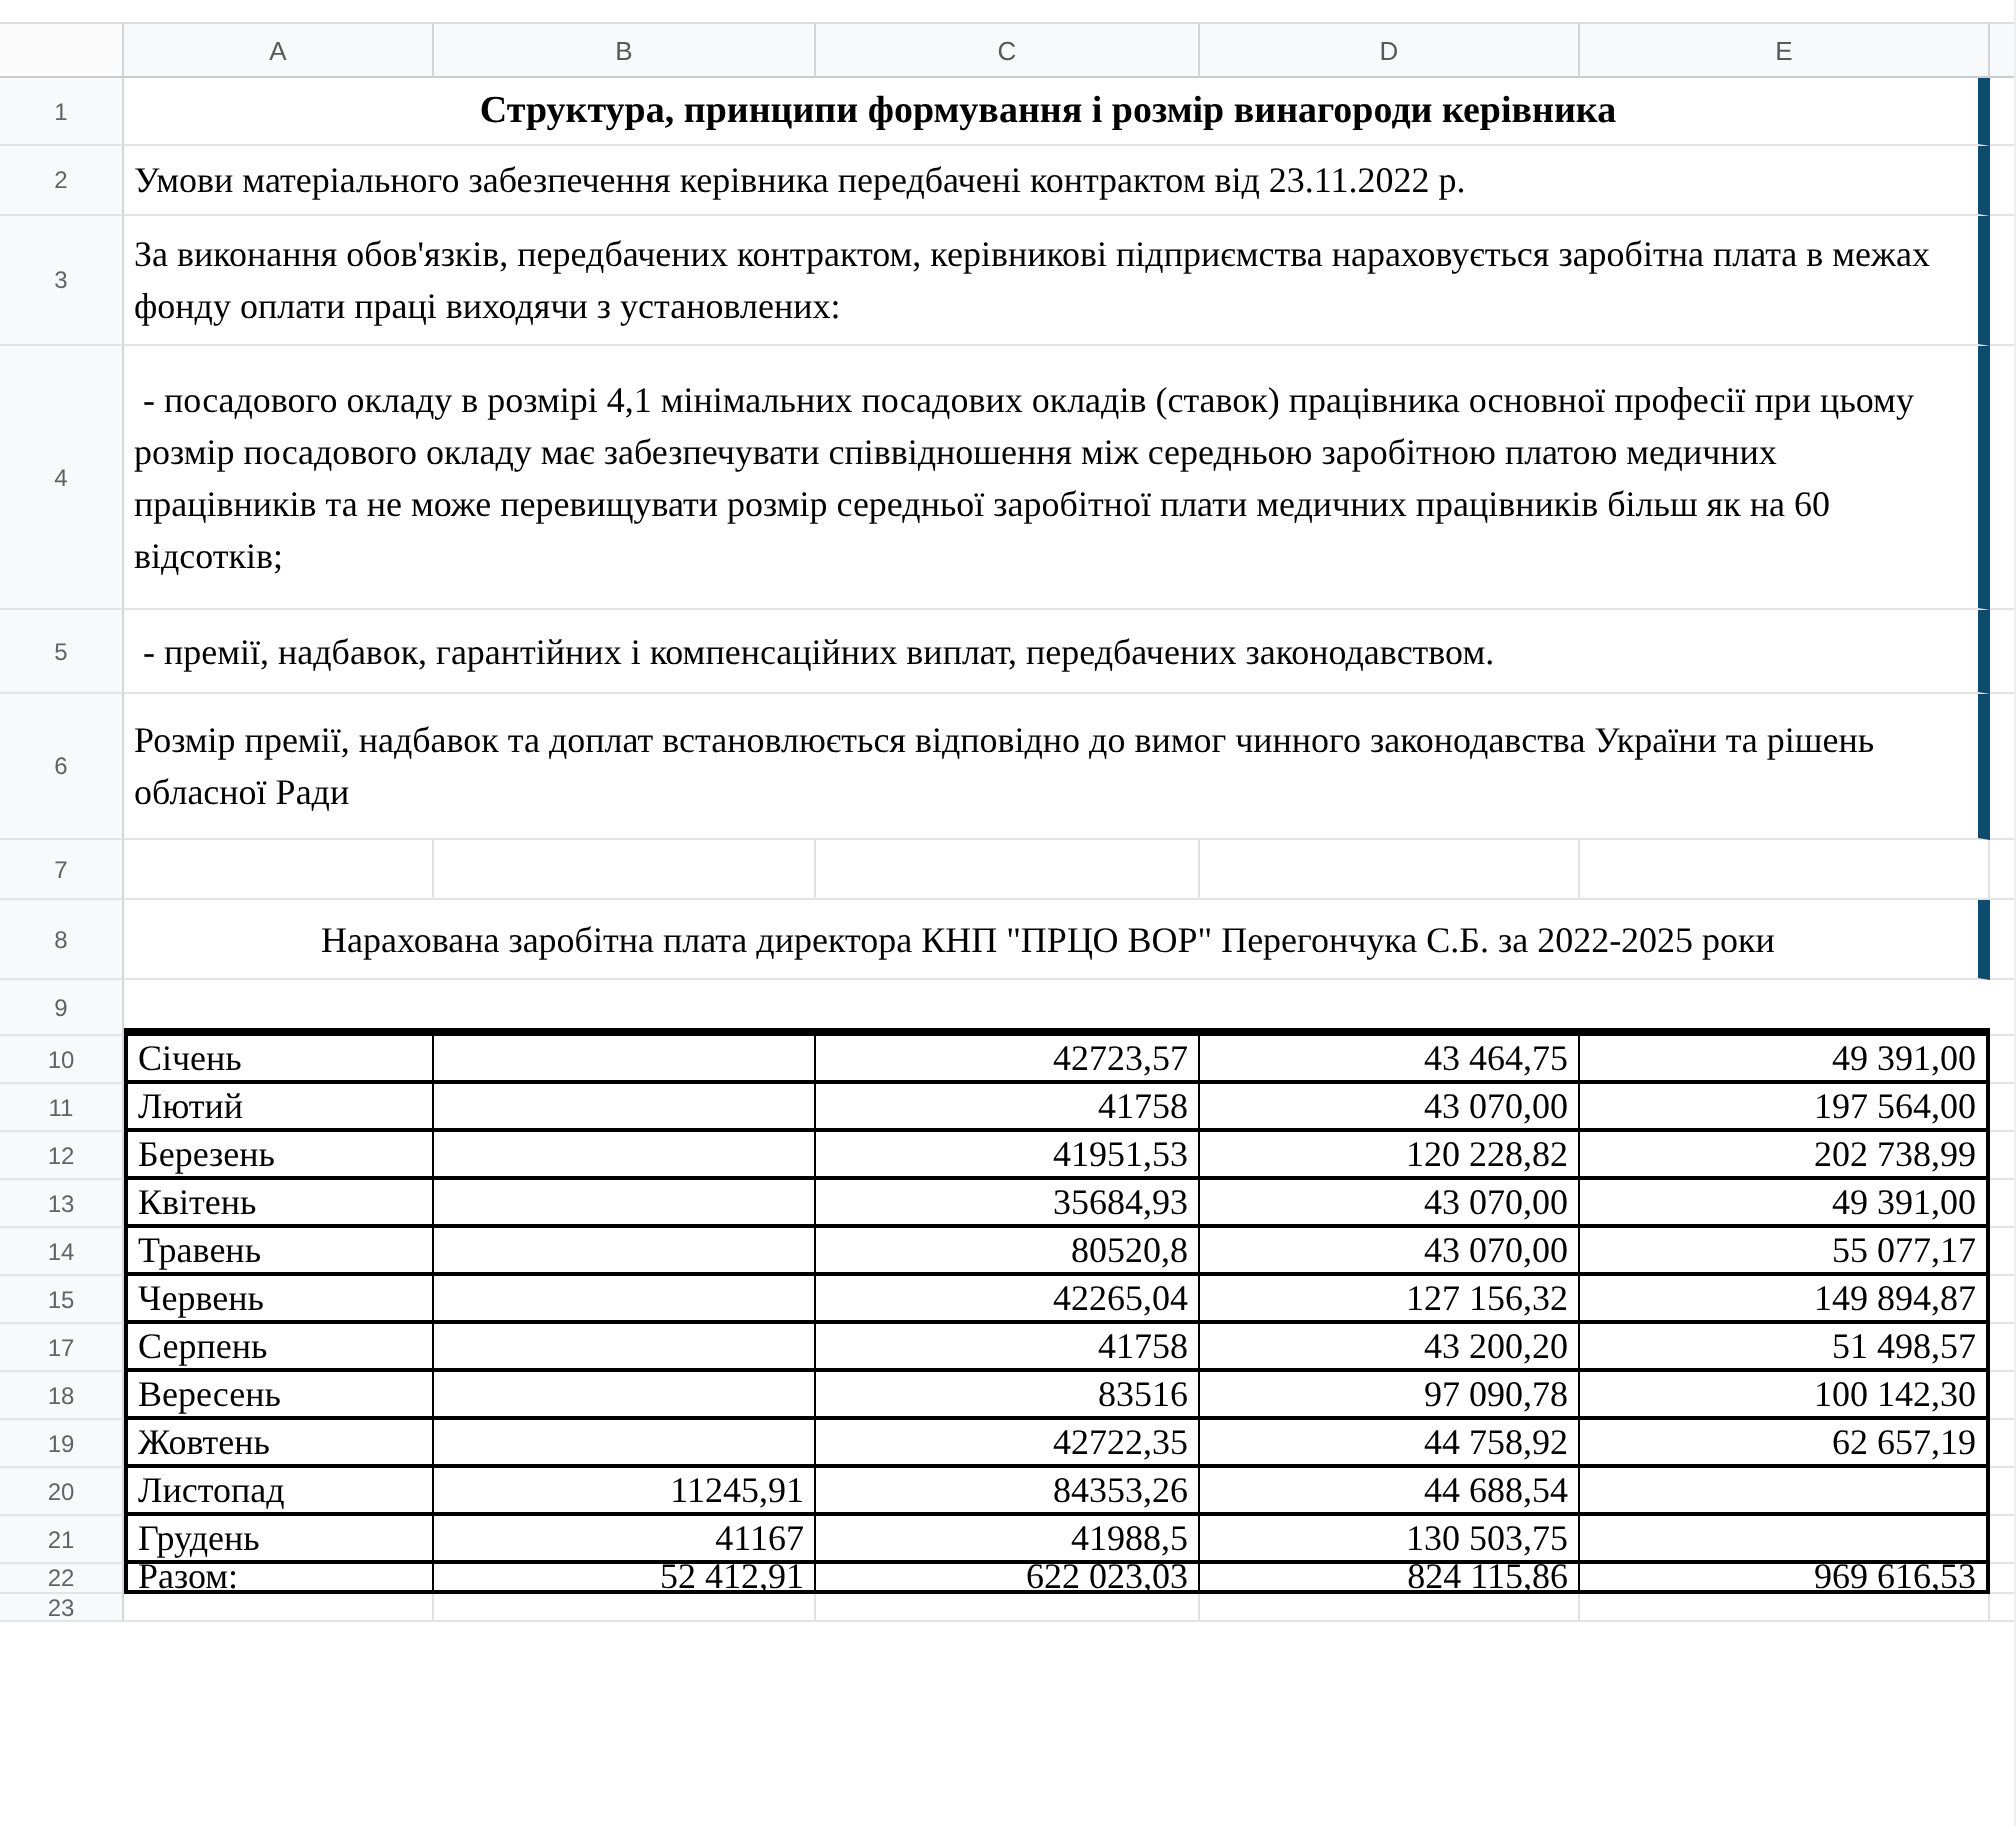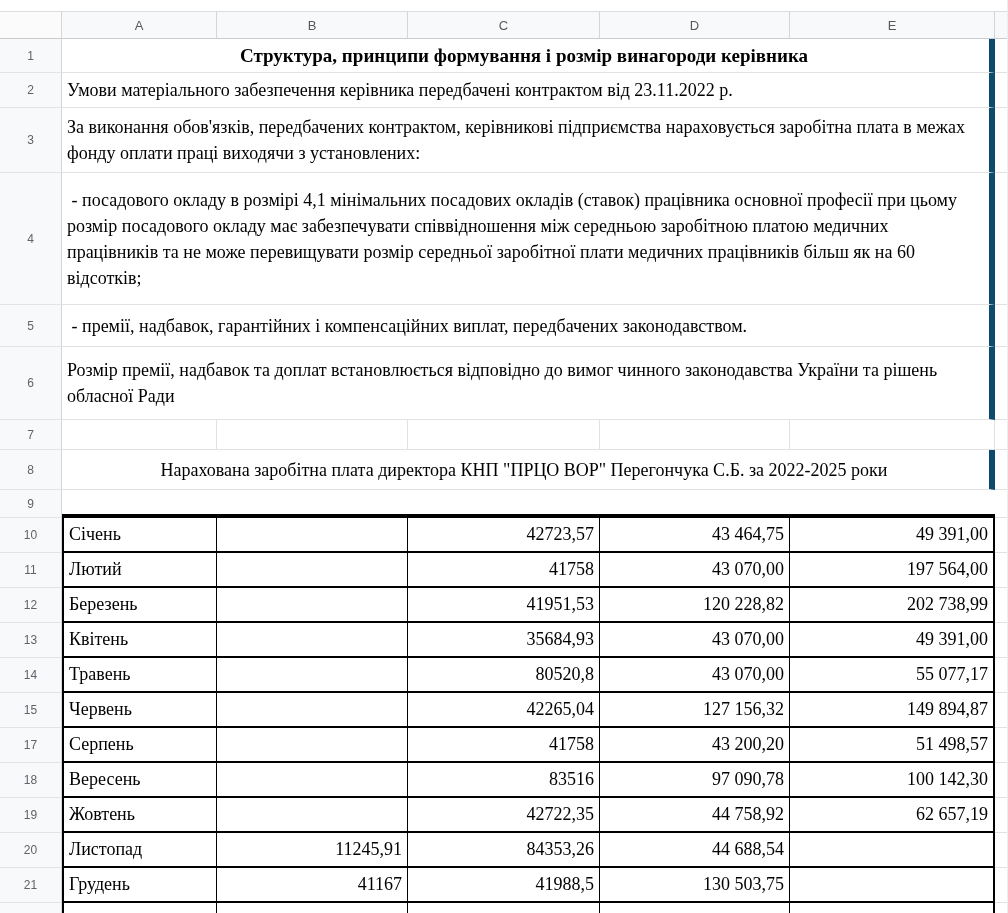--- a/index.html
+++ b/index.html
@@ -53,21 +53,21 @@
   }
   .tfirst { border-left:2px solid #000; padding-left:5px; justify-content:flex-start; }
   .tlast  { border-right:2px solid #000; }
   .ttop   { border-top:2px solid #000;margin-top:24px; }
   .tnum   { justify-content:flex-end; padding-right:5px; }
   .tyear  { justify-content:center; }
   .tsliver { background:#fff; }
   
   .h-r1{height:34px}.h-r2{height:35px}.h-r3{height:65px}.h-r4{height:132px}
   .h-r5{height:42px}.h-r6{height:73px}.h-r7{height:30px}.h-r8{height:40px}
-  .h-r9{height:28px}.h-data{height:35px}.h-r22{height:46px}.h-r23{height:30px}
+  .h-r9{height:28px}.h-data{height:24px}.h-r22{height:15px}.h-r23{height:14px}
 </style>
 </head>
 <body>
 
 <div id="app">
 
   <div class="topstrip"></div>
 
   <div class="row colhead-row">
     <div class="corner"></div>

